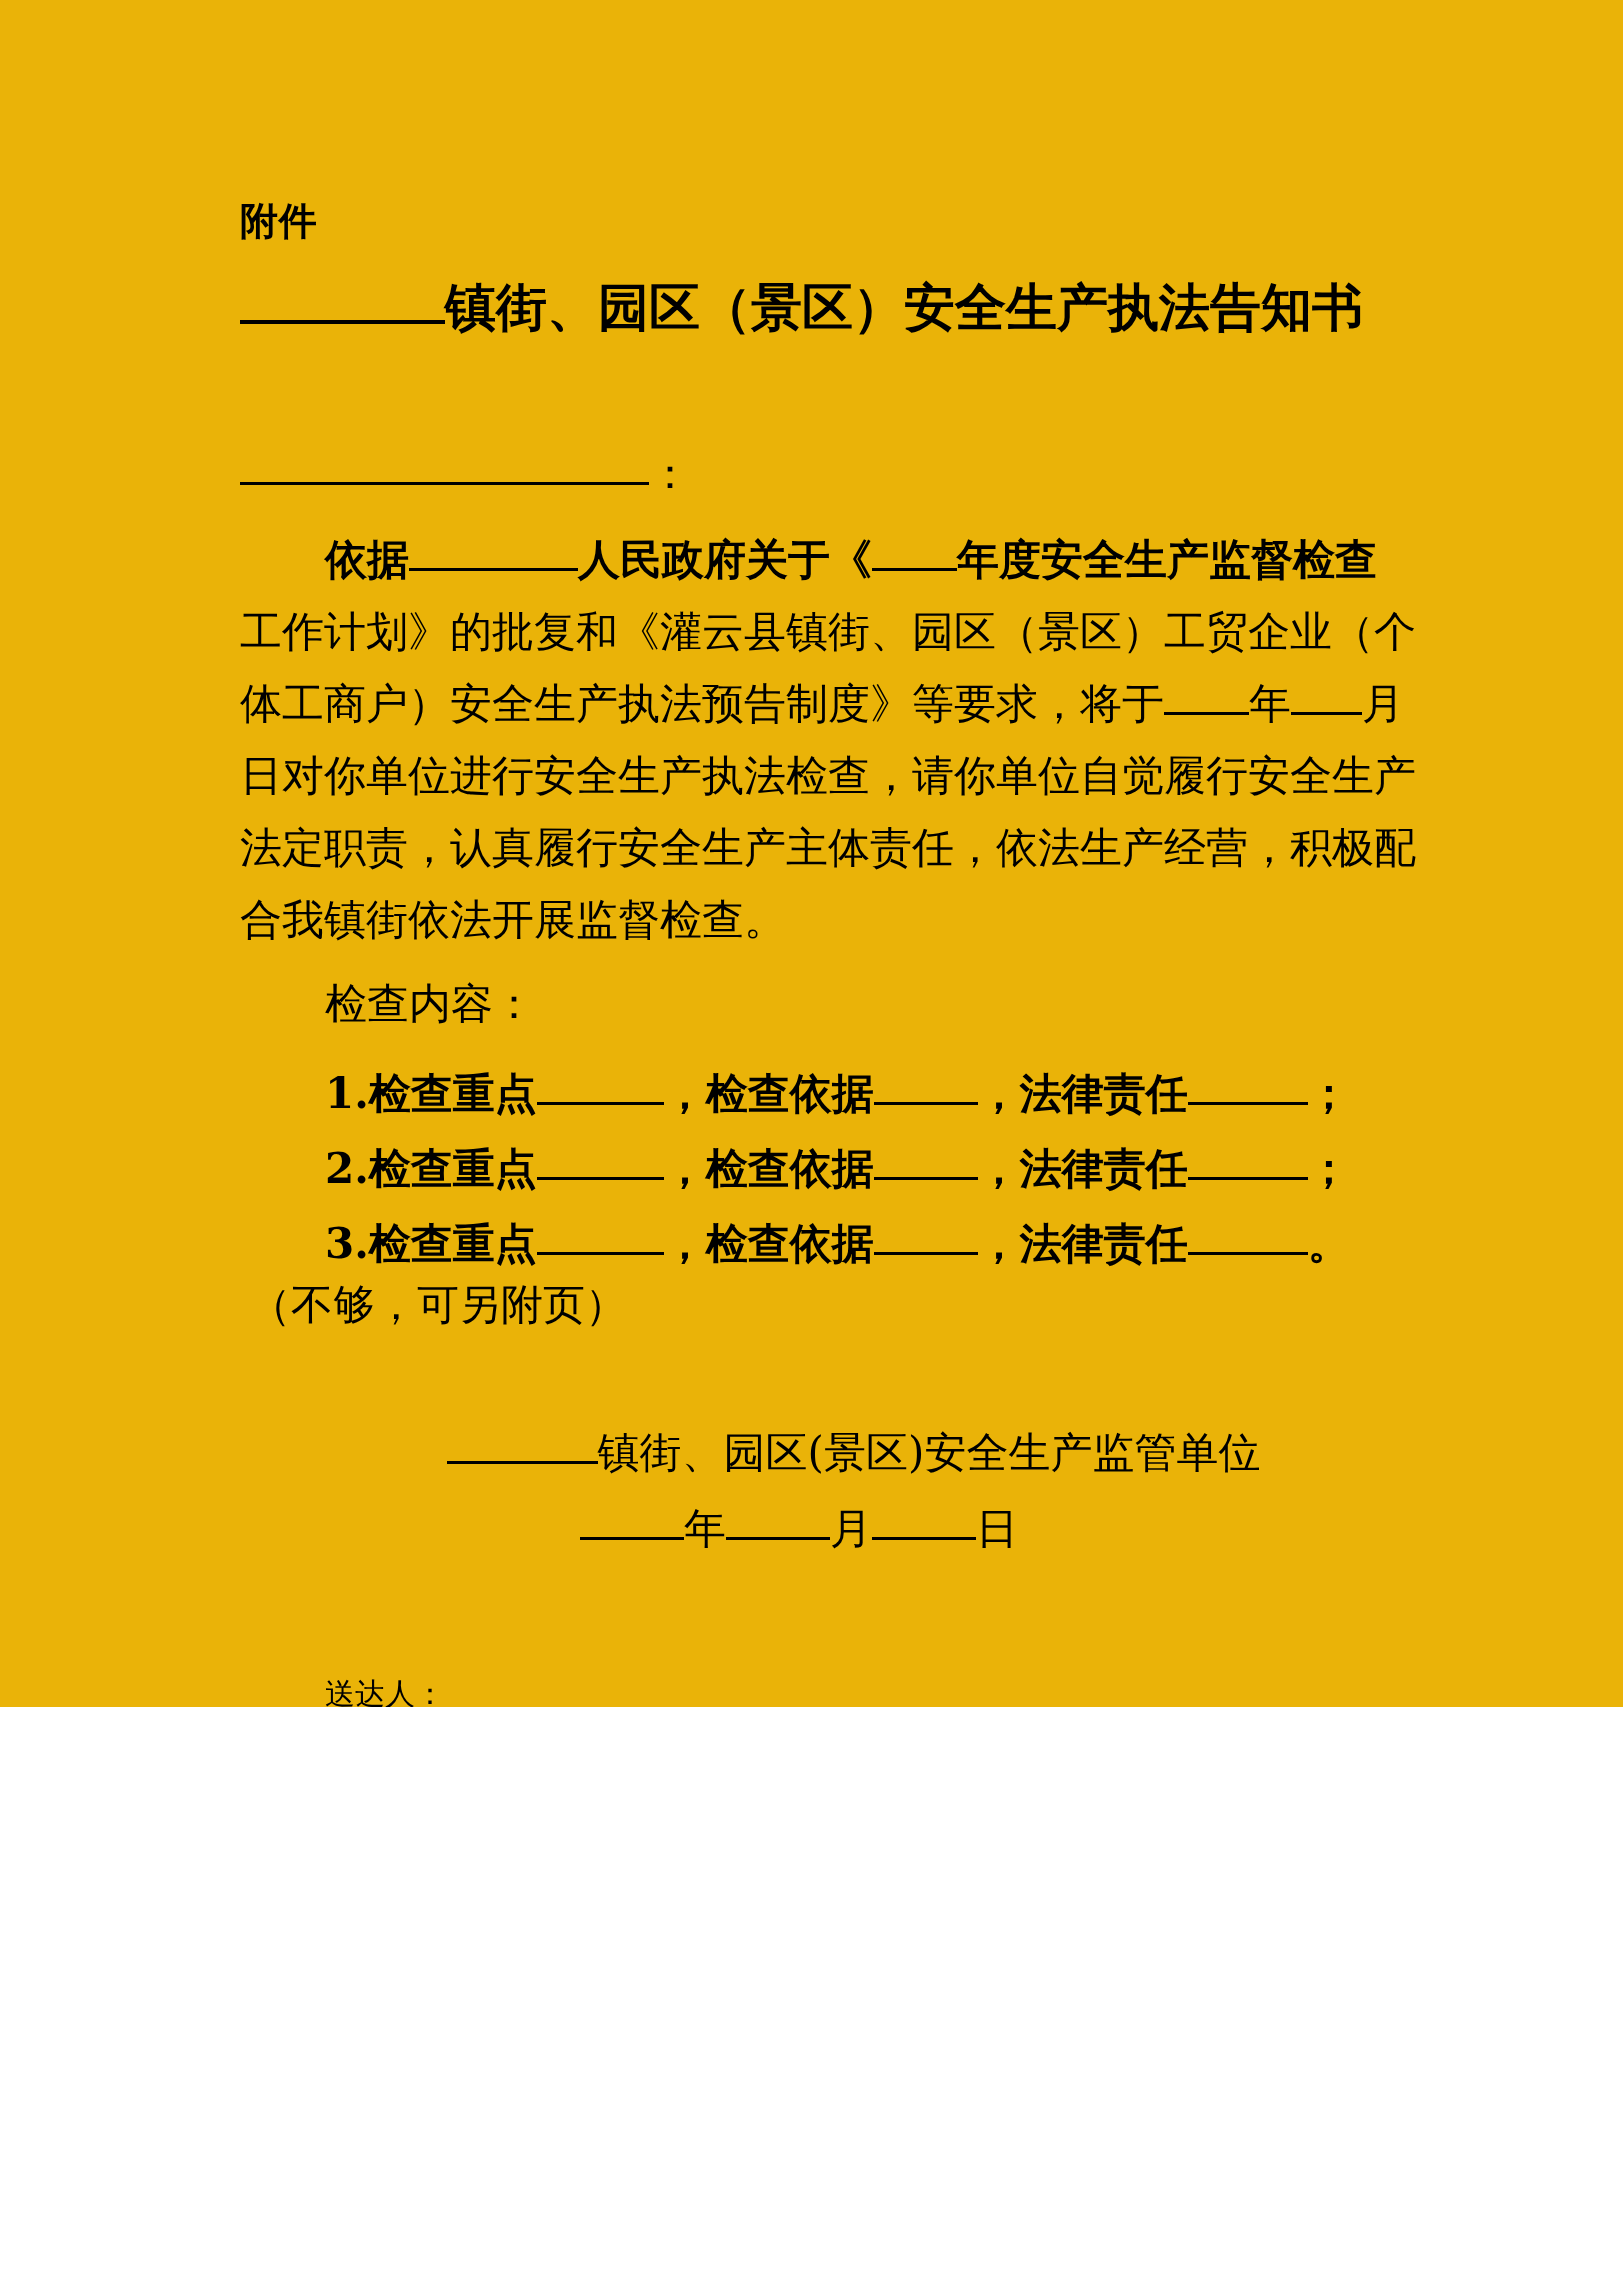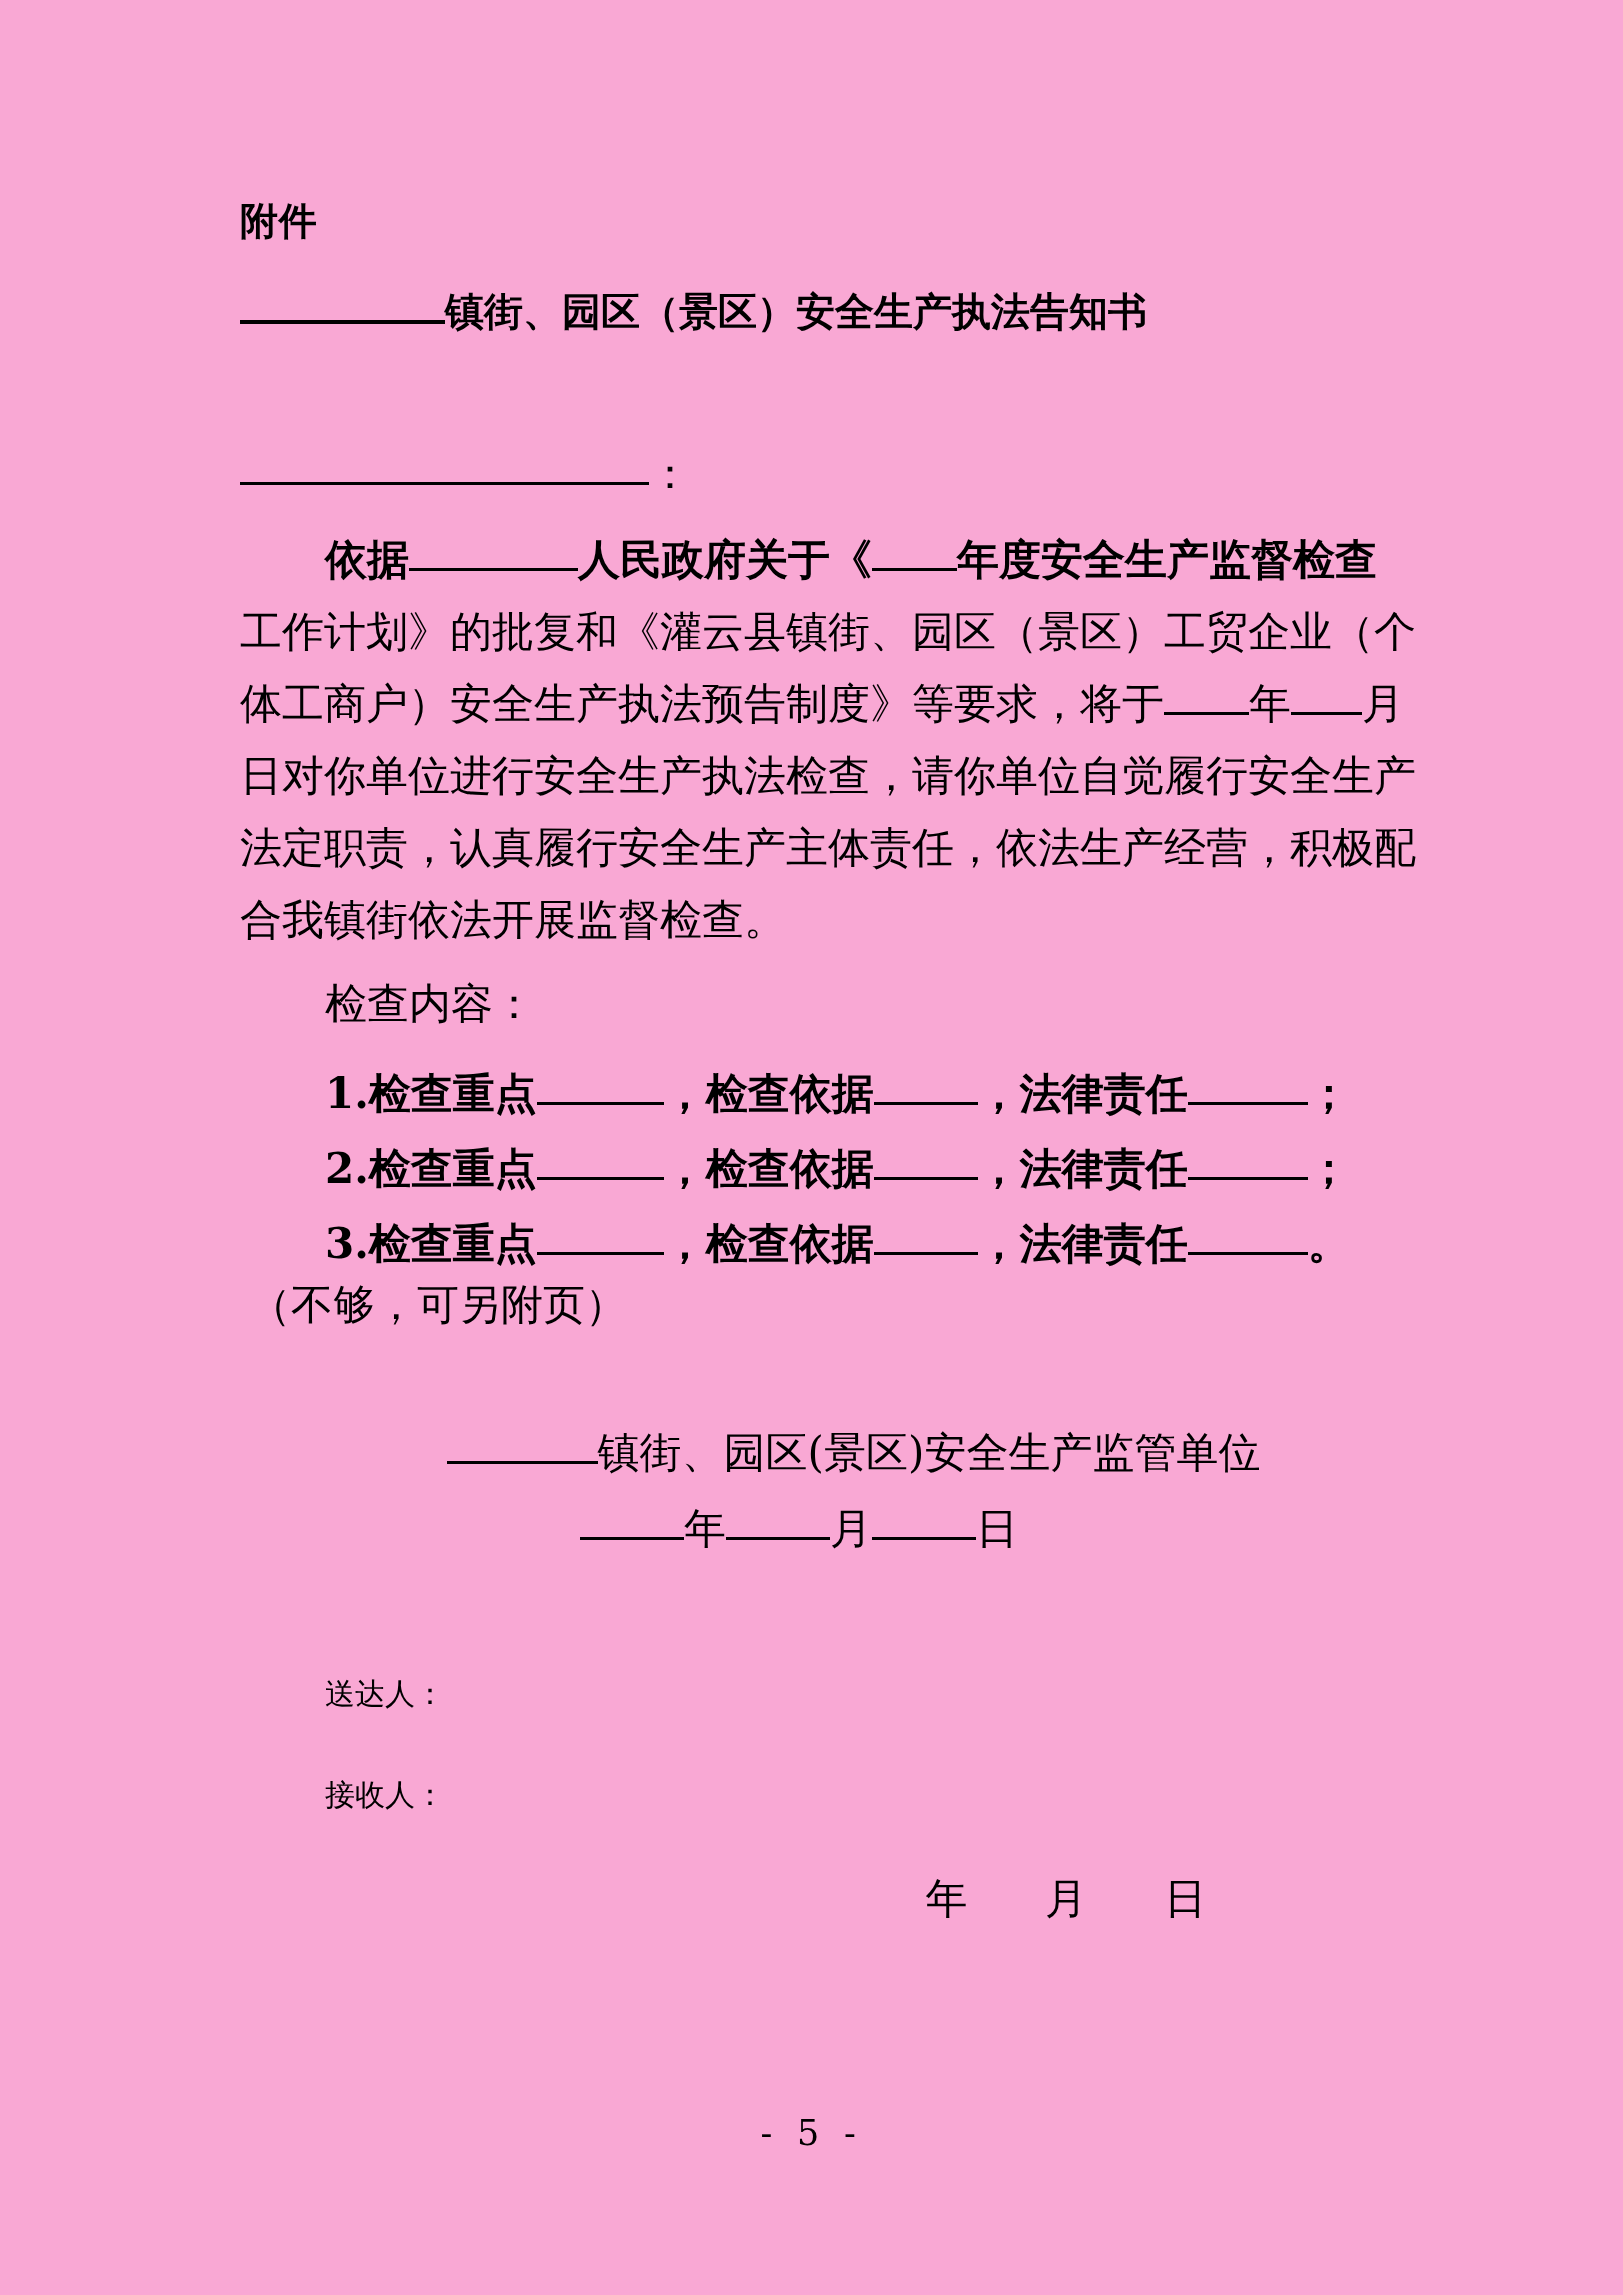--- a/index.html
+++ b/index.html
@@ -4,22 +4,22 @@
 <style>
   html, body {
     margin: 0;
     padding: 0;
     background: #ffffff;
   }
 
   .page {
     position: relative;
     width: 1623px;
-    height: 2295px;
-    background: #f9a8d4;
+    height: 1707px;
+    background: #eab308;
     font-family: "DejaVu Serif", "Liberation Serif", serif;
     color: #000000;
     overflow: hidden;
   }
 
   
   .attach-label {
     position: absolute;
     left: 240px;
     top: 202px;
@@ -32,21 +32,21 @@
   }
 
   
   .doc-title {
     position: absolute;
     left: 240px;
     top: 275px;
     width: 1214px;
     font-family: "Liberation Sans", "DejaVu Sans", sans-serif;
     font-weight: 700;
-    font-size: 39px;
+    font-size: 51px;
     line-height: 1.12;
     letter-spacing: 0px;
     white-space: nowrap;
   }
   .doc-title .blank-ul {
     display: inline-block;
     border-bottom: 4.8px solid #000;
     vertical-align: 1.4px;
   }
   .title-blank { width: 205px; height: 45px; }

